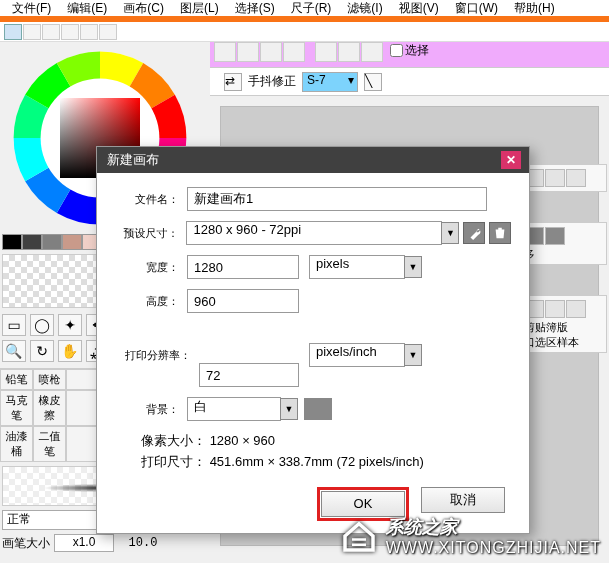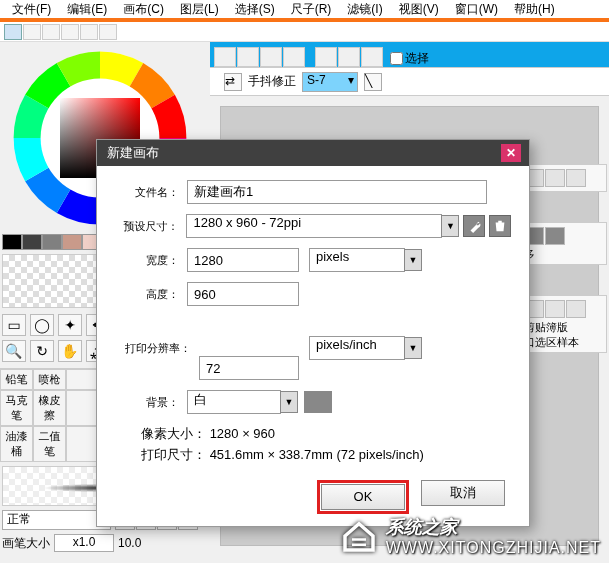--- a/index.html
+++ b/index.html
@@ -1,19 +1,19 @@
 <!DOCTYPE html>
 <html><head>
 <meta charset="utf-8">
 <style>
 * { margin: 0; padding: 0; box-sizing: border-box; font-family: "Microsoft YaHei", sans-serif; }
 body { width: 609px; height: 563px; background: #f0f0f0; position: relative; overflow: hidden; font-size: 12px; }
 
 
-.menubar { height: 22px; background: #fff; display: flex; align-items: center; padding: 0 4px; border-bottom: 4px solid #f97316; }
+.menubar { height: 22px; background: #fff; display: flex; align-items: center; padding: 0 4px; border-bottom: 6px solid #f97316; }
 .menubar span { padding: 0 8px; cursor: default; }
 
 
 .toptools { height: 20px; background: #fff; display: flex; align-items: center; padding: 0 4px; gap: 1px; border-bottom: 1px solid #ddd; }
 .ttool { width: 18px; height: 16px; background: #f4f4f4; border: 1px solid #ccc; }
 .ttool.sel { background: #d0e4f5; border-color: #7aa; }
 .topcheck { margin-left: 6px; display: flex; align-items: center; gap: 2px; }
 
 
 .leftcol { position: absolute; left: 0; top: 42px; width: 200px; }
@@ -38,40 +38,40 @@
 .stroke { position:absolute; left: 12px; top: 14px; width: 170px; height: 14px; background: radial-gradient(ellipse 80px 6px at center, #333 0%, transparent 70%); }
 
 .blendrow { margin: 4px 2px; display:flex; align-items:center; gap:4px; }
 .blendsel { flex:1; height: 20px; border:1px solid #aaa; background:#fff; padding: 0 4px; position:relative; }
 .blendsel::after { content:"▾"; position:absolute; right:4px; }
 .shapebtns { display:flex; gap:1px; }
 .shapebtn { width:20px; height:20px; background:#f4f4f4; border:1px solid #aaa; display:flex; align-items:center; justify-content:center; }
 
 .sizerow { margin: 4px 2px; display:flex; align-items:center; gap:4px; }
 .sizefield { width: 60px; height:18px; border:1px solid #aaa; background:#fff; text-align:center; }
-.sizeval { width: 50px; text-align:left; }
+.sizeval { width: 50px; text-align:center;font-family:Liberation Mono, monospace; }
 
 
 .canvasarea { position:absolute; left: 210px; top: 42px; right: 0; bottom: 0; }
-.cvtools { height: 26px; background:#0ea5e9; border-bottom:1px solid #ccc; display:flex; align-items:flex-end; gap:1px; padding: 0 4px; }
+.cvtools { height: 26px; background:#f0abfc; border-bottom:1px solid #ccc; display:flex; align-items:flex-start; gap:1px; padding: 0 4px; }
 .cvt { width: 22px; height: 20px; background:#f0f0f0; border:1px solid #ccc; }
 .stabbar { height: 28px; background:#fff; border-bottom:1px solid #ccc; display:flex; align-items:center; gap:6px; padding: 0 14px; }
 .stabicon { width:18px; height:18px; border:1px solid #aaa; background:#f8f8f8; }
 .stabsel { width:56px; height:20px; border:1px solid #aaa; background:#7dd3fc; padding:0 4px; position:relative; }
 .stabsel::after { content:"▾"; position:absolute; right:3px; }
 .canvas { margin: 10px; background:#ccc; height: 440px; border:1px solid #bbb; }
 
 
 .rpanel { position:absolute; right:0; top:160px; width:90px; }
 .rpbox { margin:4px 2px; border:1px solid #ccc; background:#f8f8f8; padding:2px; font-size:11px; }
 .rpstrip { display:flex; gap:1px; margin:2px 0; }
 .rchip { width:20px; height:18px; background:#e4e4e4; border:1px solid #bbb; }
 
 
-.dialog { position:absolute; left: 96px; top: 139px; width: 434px; background:#fff; border:1px solid #999; box-shadow: 4px 4px 12px rgba(0,0,0,.3); }
+.dialog { position:absolute; left: 96px; top: 146px; width: 434px; background:#fff; border:1px solid #999; box-shadow: 4px 4px 12px rgba(0,0,0,.3); }
 .titlebar { height: 26px; background:#404040; color:#fff; display:flex; align-items:center; padding: 0 8px 0 10px; font-size:13px; }
 .titlebar .spacer { flex:1; }
 .closebtn { width:20px; height:18px; background:#d9326a; color:#fff; display:flex; align-items:center; justify-content:center; font-weight:bold; font-size:12px; cursor:pointer; }
 
 .dbody { padding: 14px 18px 12px 18px; }
 .row { display:flex; align-items:center; margin-bottom: 10px; }
 .lbl { width: 72px; text-align:right; padding-right: 8px; font-size:11px; }
 .inp { height: 24px; border:1px solid #999; background:#fff; padding: 0 6px; font-size:13px; }
 .drop { height:22px; width:18px; border:1px solid #888; background:#ddd; display:flex; align-items:center; justify-content:center; font-size:9px; margin-left:-1px; }
 .sqbtn { width:22px; height:22px; background:#888; border:1px solid #666; margin-left:4px; display:flex; align-items:center; justify-content:center; }

